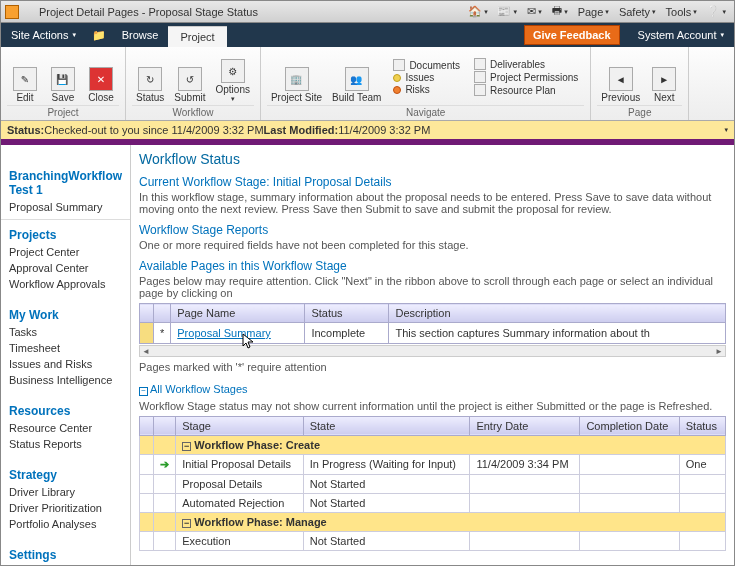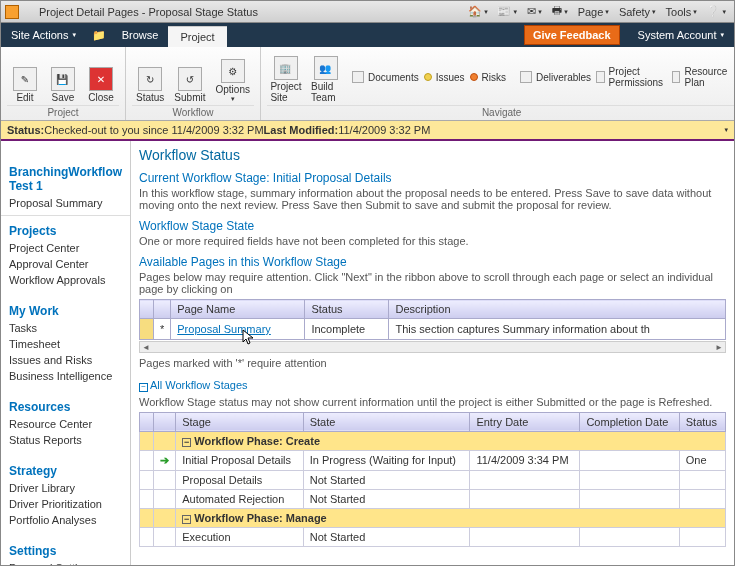--- a/index.html
+++ b/index.html
@@ -17,26 +17,26 @@
 .darkbar .project{background:#f5f5f5;color:#333;padding:4px 12px;border-top:1px solid #ccc;margin-top:2px}
 .darkbar .spacer{flex:1}
 .feedback{background:#e86b18;color:#fff;padding:3px 8px;font-weight:bold;margin-right:8px;border:1px solid #b04000}
 .sysacct{padding:0 10px;display:flex;align-items:center;gap:4px}
 .ribbon{background:linear-gradient(#fdfdfd,#ededed);border-bottom:1px solid #aaa;height:74px;display:flex}
 .ribbon-group{border-right:1px solid #ccc;padding:2px 6px;display:flex;flex-direction:column}
 .ribbon-btns{display:flex;gap:2px;flex:1}
 .ribbon-btn{display:flex;flex-direction:column;align-items:center;justify-content:flex-end;padding:2px 4px;font-size:10px;min-width:36px}
 .ribbon-btn .ic{width:24px;height:24px;border:1px solid #aaa;background:#f0f0f0;margin-bottom:1px;display:flex;align-items:center;justify-content:center}
 .ribbon-group-label{text-align:center;font-size:10px;color:#666;border-top:1px solid #ddd;padding-top:1px}
-.ribbon-stack{display:flex;flex-direction:row;gap:1px;font-size:10px;padding:2px 4px;justify-content:center}
+.ribbon-stack{display:flex;flex-direction:column;gap:1px;font-size:10px;padding:2px 4px;justify-content:center}
 .ribbon-stack div{display:flex;align-items:center;gap:4px;padding:0 2px}
 .ribbon-stack .si{width:12px;height:12px;border:1px solid #aaa;background:#f0f0f0;display:inline-block}
 .bullet-y{width:8px;height:8px;background:#f0d050;border-radius:50%;border:1px solid #c0a020}
 .bullet-o{width:8px;height:8px;background:#f08030;border-radius:50%;border:1px solid #c05010}
-.statusbar{background:#fde89a;border-bottom:2px solid #701a75;padding:3px 6px;font-size:11px;display:flex;align-items:center}
+.statusbar{background:#fde89a;border-bottom:6px solid #701a75;padding:3px 6px;font-size:11px;display:flex;align-items:center}
 .main{display:flex;height:calc(100% - 22px - 24px - 74px - 20px)}
 .sidebar{width:130px;border-right:1px solid #ccc;padding:20px 0;overflow:hidden}
 .sidebar h3{color:#0072bc;font-size:12px;font-weight:bold;padding:4px 8px 2px}
 .sidebar a{display:block;padding:2px 8px;color:#333;text-decoration:none;font-size:11px}
 .sidebar .active{color:#333}
 .sidebar hr{border:none;border-top:1px solid #ddd;margin:4px 0}
 .content{flex:1;padding:6px 8px;overflow:hidden;position:relative}
 .content h2{color:#0369a1;font-size:14px;font-weight:normal;margin-bottom:6px}
 .content h3{color:#0072bc;font-size:12px;font-weight:normal;margin-top:8px;margin-bottom:2px}
 .content p{font-size:11px;color:#555;margin-bottom:2px}
@@ -233,21 +233,21 @@
     <a>Portfolio Analyses</a>
     <br>
     <h3>Settings</h3>
     <a>Personal Settings</a>
   </div>
 
   <div class="content">
     <h2>Workflow Status</h2>
     <h3>Current Workflow Stage: Initial Proposal Details</h3>
     <p>In this workflow stage, summary information about the proposal needs to be entered. Press Save to save data without moving onto the next review. Press Save then Submit to save and submit the proposal for review.</p>
-    <h3>Workflow Stage State</h3>
+    <h3>Workflow Stage Reports</h3>
     <p>One or more required fields have not been completed for this stage.</p>
     <h3>Available Pages in this Workflow Stage</h3>
     <p>Pages below may require attention. Click "Next" in the ribbon above to scroll through each page or select an individual page by clicking on</p>
 
     <table class="table1">
       <tbody>
           <tr>
         <th style="width:14px"></th>
             <th style="width:14px"></th>
         <th>Page Name</th>

